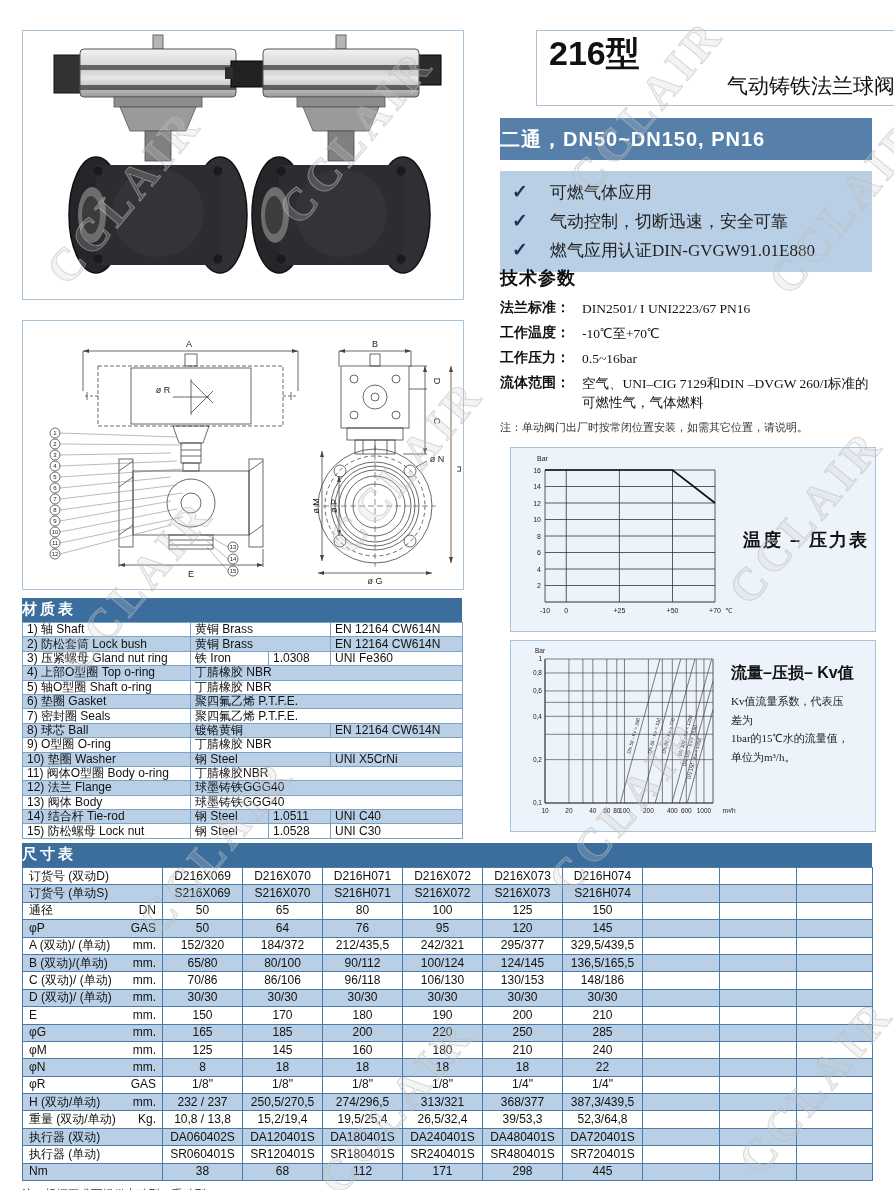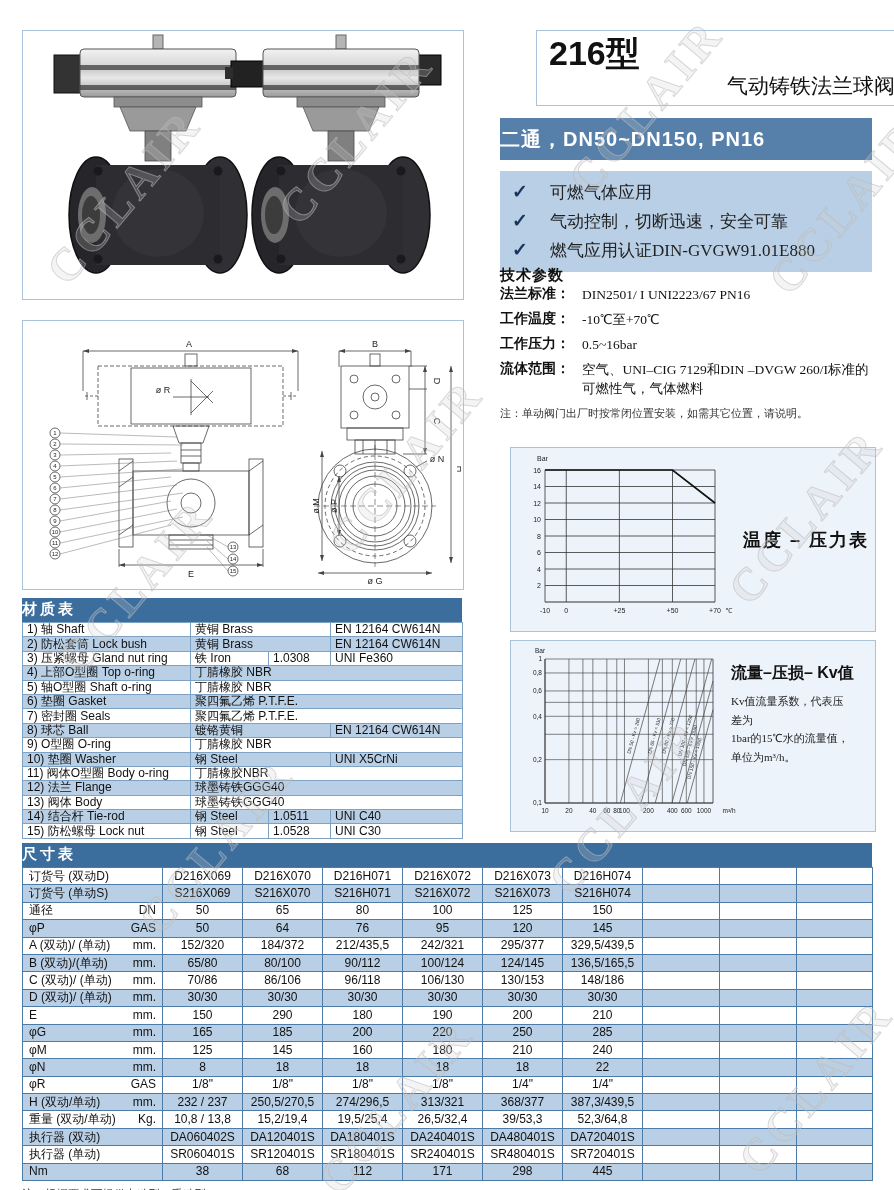--- a/index.html
+++ b/index.html
@@ -20,21 +20,21 @@
   .product{font-size:21px;font-weight:normal;text-align:right;line-height:26px;}
   .banner{left:500px;top:118px;width:372px;height:42px;background:#567fa9;color:#fff;font-weight:bold;
           font-size:20px;line-height:42px;box-sizing:border-box;letter-spacing:1px;z-index:2;}
   .features{left:500px;top:171px;width:372px;background:#b9cfe5;box-sizing:border-box;
             padding:7px 8px 7px 12px;z-index:2;}
   .feature-row{display:flex;align-items:baseline;line-height:28px;}
   .check{font-size:19px;font-weight:bold;color:#17365d;width:38px;flex:none;}
   .feature-text{font-family:"Liberation Serif",serif;font-size:17px;color:#222;}
   
   .tech{left:500px;top:266px;width:384px;z-index:2;}
-  .tech-heading{font-size:15px;font-weight:bold;letter-spacing:1px;}
+  .tech-heading{font-size:18px;font-weight:bold;margin-bottom:9px;letter-spacing:1px;}
   .tp-row{display:flex;margin-bottom:6px;}
   .tp-label{font-weight:bold;font-size:14px;width:82px;flex:none;}
   .tp-value{font-family:"Liberation Serif",serif;font-size:13.5px;line-height:19px;width:290px;}
   .tech-note{font-family:"Liberation Serif",serif;font-size:11px;color:#333;margin-top:8px;}
   
   .chart-box{position:absolute;background:#edf3fa;border:1px solid #a9c3da;z-index:2;}
   .chart1{left:510px;top:447px;width:364px;height:183px;}
   .chart2{left:510px;top:640px;width:364px;height:190px;}
   .chart-svg{position:absolute;left:4px;top:4px;}
   .chart1-caption{position:absolute;left:232px;top:80px;font-size:18px;font-weight:bold;
@@ -641,21 +641,21 @@
             <td></td>
           </tr>
           <tr class="white">
             <td class="lbl">
               <div class="lblwrap">
                 <span>E</span>
                 <span>mm.</span>
               </div>
             </td>
             <td>150</td>
-            <td>290</td>
+            <td>170</td>
             <td>180</td>
             <td>190</td>
             <td>200</td>
             <td>210</td>
             <td></td>
             <td></td>
             <td></td>
           </tr>
           <tr class="blue">
             <td class="lbl">

